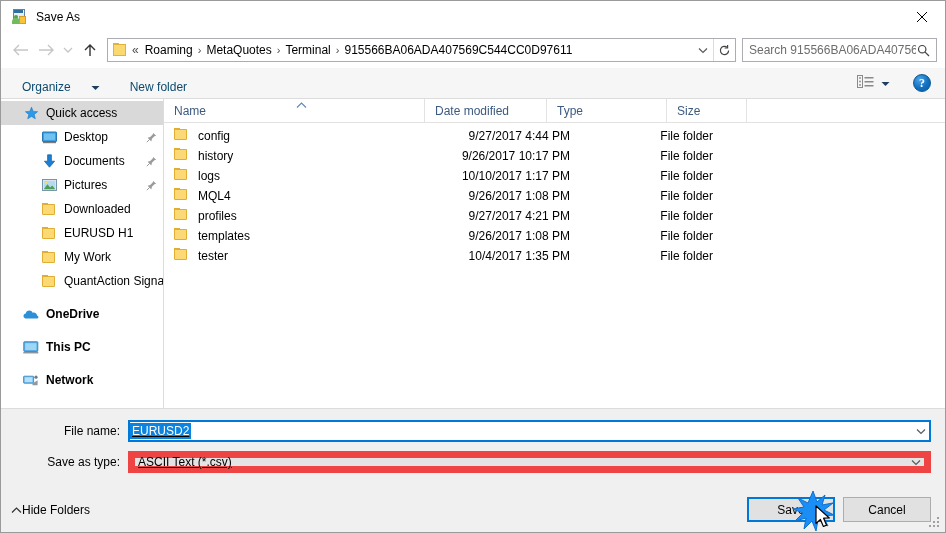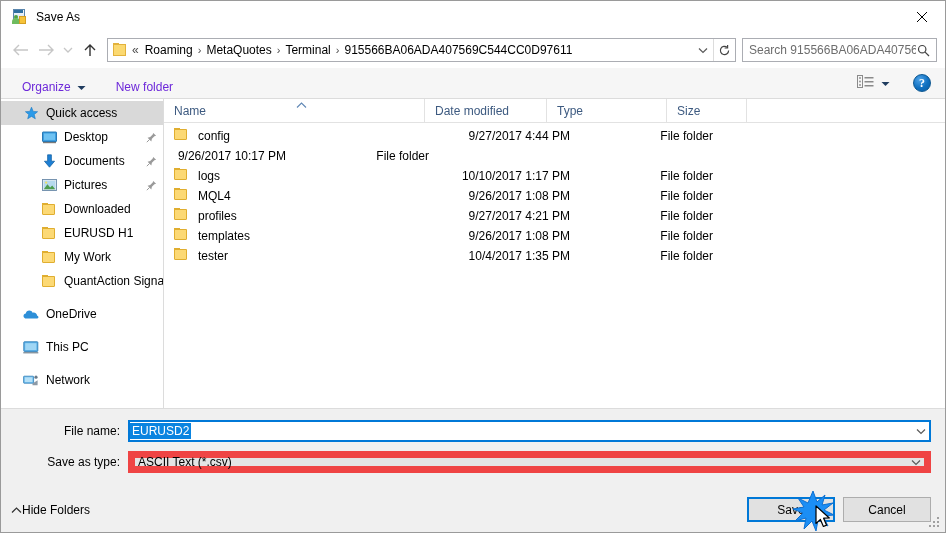--- a/index.html
+++ b/index.html
@@ -128,23 +128,23 @@
   
   .toolbar {
     height: 31px; min-height: 31px;
     background: #f6f6f6;
     border-bottom: 1px solid #dcdcdc;
     display: flex; align-items: center;
     padding: 0 10px 0 14px;
     position: relative;
   }
   .tb-item {
-    font-size: 12px; color: #6d28d9;
+    font-size: 12px; color: #0c4a6e;
     padding: 3px 7px; cursor: default;
-    display: flex; align-items: center; gap: 6px; margin-top: 8px;
+    display: flex; align-items: center; gap: 20px; margin-top: 8px;
   }
   .tb-caret { display: inline-block; }
   .tb-right {
     margin-left: auto; display: flex; align-items: center; gap: 4px;
   }
   .view-btn { display: flex; align-items: center; gap: 7px; padding: 3px 5px; cursor: default; }
   .help-btn {
     width: 18px; height: 18px; margin-left: 14px; margin-right: 4px;
     border-radius: 50%;
     background: radial-gradient(circle at 35% 28%, #4ea3e8 0%, #1070c0 55%, #0a5ba0 100%);
@@ -172,21 +172,21 @@
   .nav-row {
     height: 24px; display: flex; align-items: center;
     padding-right: 6px; cursor: default; position: relative;
   }
   .nav-row.selected { background: #d9d9d9; }
   .nav-ico { width: 16px; height: 16px; flex: none; display: flex; align-items: center; justify-content: center; position: relative; }
   .nav-label { font-size: 12px; color: #000000; margin-left: 7px; white-space: nowrap; }
   .nav-pin { margin-left: auto; flex: none; display: flex; align-items: center; }
   .indent-1 { padding-left: 40px; }
   .indent-root { padding-left: 22px; }
-  .nav-row.group { margin-top: 9px; }
+  .nav-row.group { margin-top: 9px; font-weight: bold; }
 
   .folder-ico { width: 15px; height: 13px; position: relative; }
   .folder-ico .fb { position: absolute; left: 0; top: 1px; width: 13px; height: 11px; background: #fcd975; border: 1px solid #e0ae30; border-radius: 0 0 1px 1px; }
   .folder-ico .ft { position: absolute; left: 0; top: 0px; width: 6px; height: 3px; background: #f8cd5a; border: 1px solid #e0ae30; border-bottom: none; }
 
   
   .filelist { flex: 1; display: flex; flex-direction: column; min-width: 0; }
   .col-header {
     height: 24px; min-height: 24px;
     display: flex; align-items: stretch;
@@ -228,21 +228,21 @@
     height: 26px; display: flex; align-items: center; padding: 0 14px 0 0;
   }
   .form-row.first { margin-top: 9px; }
   .form-row.second { margin-top: 5px; }
   .form-label {
     width: 127px; text-align: right; padding-right: 8px;
     font-size: 12px; color: #000000;
   }
   .combo {
     flex: 1; height: 22px; display: flex; align-items: center;
-    background: #ffffff; position: relative;
+    background: #ffffff; position: relative; text-decoration: underline;
   }
   .combo.focused { border: 2px solid #0078d7; }
   .combo.readonly { background: #e4e4e4; border: 7px solid #ef4444; }
   .combo .ctext { padding-left: 3px; font-size: 12px; color: #000000; white-space: nowrap; }
   .combo .ctext.selected {
     background: #0a84e0; color: #ffffff; padding: 1px 2px 1px 2px;
   }
   .combo .carrow {
     position: absolute; right: 0; top: 0; bottom: 0; width: 17px;
     display: flex; align-items: center; justify-content: center; cursor: default;
@@ -562,20 +562,24 @@
           <div class="cell cell-name">
             <span><span class="folder-ico" style="display:inline-block"><span class="ft"></span><span class="fb"></span></span></span>
             <span class="fname">config</span>
           </div>
           <div class="cell cell-date">9/27/2017 4:44 PM</div>
           <div class="cell cell-type">File folder</div>
           <div class="cell cell-size"></div>
         </div>
 
         <div class="row">
+          <div class="cell cell-name">
+            <span><span class="folder-ico" style="display:inline-block"><span class="ft"></span><span class="fb"></span></span></span>
+            <span class="fname">history</span>
+          </div>
           <div class="cell cell-date">9/26/2017 10:17 PM</div>
           <div class="cell cell-type">File folder</div>
           <div class="cell cell-size"></div>
         </div>
 
         <div class="row">
           <div class="cell cell-name">
             <span><span class="folder-ico" style="display:inline-block"><span class="ft"></span><span class="fb"></span></span></span>
             <span class="fname">logs</span>
           </div>

